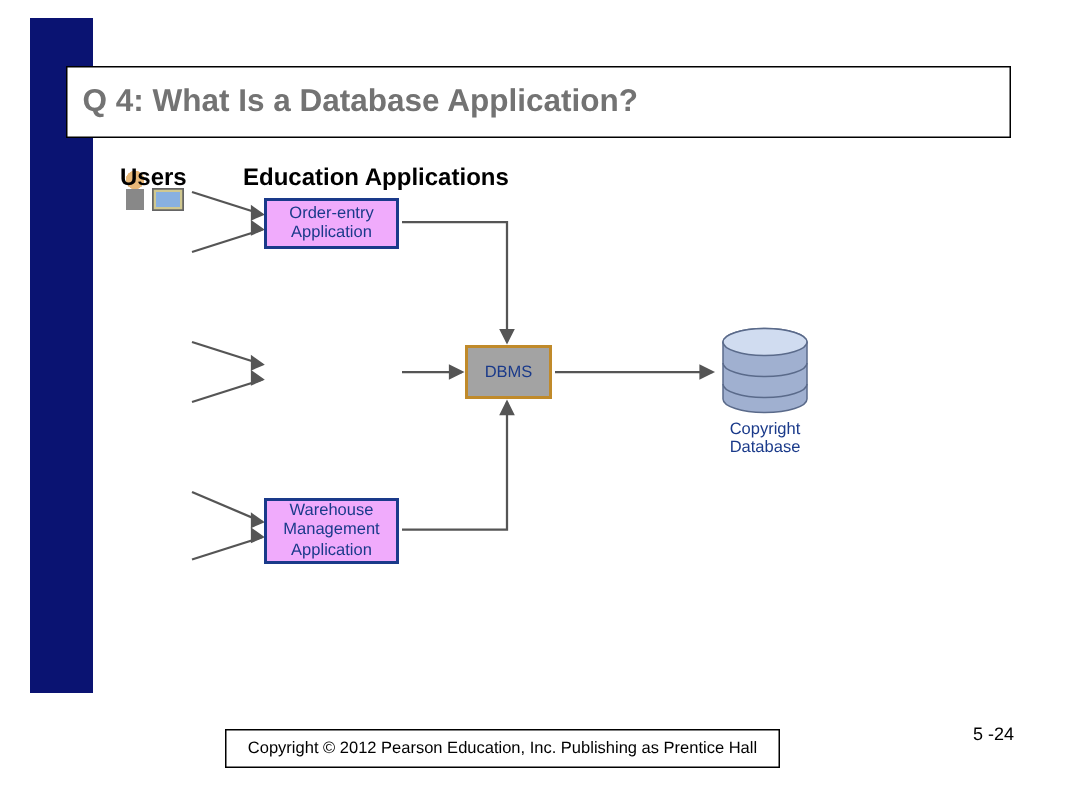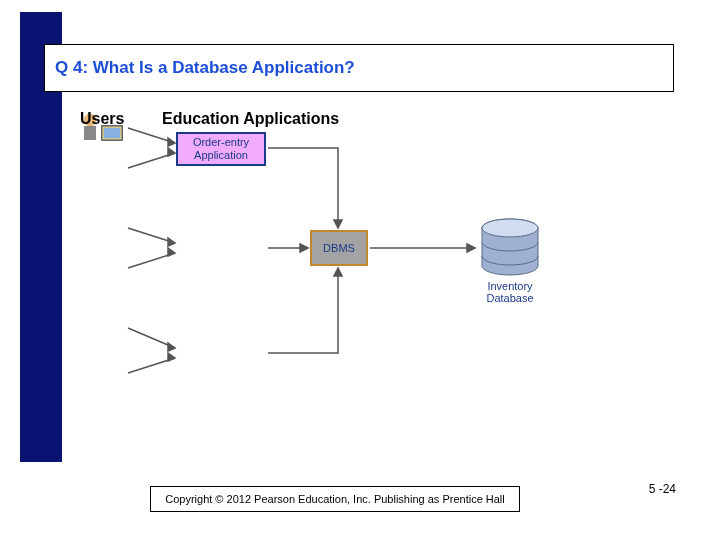--- a/index.html
+++ b/index.html
@@ -26,23 +26,23 @@
     width: 630px;
     height: 48px;
     border: 1.5px solid #000;
     background: #fff;
     display: flex;
     align-items: center;
     padding-left: 10px;
     z-index: 2;
   }
   .title-text {
-    font-size: 17px;
+    font-size: 21px;
     font-weight: bold;
-    color: #1d4ed8;
+    color: #737373;
   }
   .diagram {
     position: absolute;
     left: 80px;
     top: 110px;
     width: 560px;
     height: 340px;
   }
   .user-icon {
     position: absolute;
@@ -205,36 +205,39 @@
     <svg viewBox="0 0 46 40">
         <rect x="22" y="16" width="20" height="14" fill="#d0c890" stroke="#666"></rect>
         <rect x="24" y="18" width="16" height="10" fill="#88b0e0"></rect>
         <circle cx="10" cy="10" r="6" fill="#e8b878"></circle>
         <rect x="4" y="16" width="12" height="14" fill="#888"></rect>
       </svg>
   </div>
 
   <div class="app-box" style="left:96px;top:22px;height:34px">
     <span>Order-entry Application</span>
+  </div>
+  <div class="app-box" style="left:96px;top:222px;height:44px">
+    <span>Warehouse Management Application</span>
   </div>
 
   <div class="dbms-box" style="left:230px;top:120px">
     <span>DBMS</span>
   </div>
 
   <div class="db-cylinder" style="left:398px;top:108px">
     <svg viewBox="0 0 64 60">
       <ellipse cx="32" cy="10" rx="28" ry="9" fill="#b8c8e0" stroke="#5a6a8a"></ellipse>
       <path d="M4 10 L4 48 A28 9 0 0 0 60 48 L60 10" fill="#a0b0d0" stroke="#5a6a8a"></path>
       <ellipse cx="32" cy="10" rx="28" ry="9" fill="#d0dcf0" stroke="#5a6a8a"></ellipse>
       <path d="M4 24 A28 9 0 0 0 60 24" fill="none" stroke="#5a6a8a"></path>
       <path d="M4 38 A28 9 0 0 0 60 38" fill="none" stroke="#5a6a8a"></path>
     </svg>
   </div>
-  <div class="db-label" style="left:395px;top:170px">Inventory Database</div>
+  <div class="db-label" style="left:395px;top:170px">Copyright Database</div>
 
   <div class="col-label" style="left:0;top:300">Users</div>
   <div class="col-label" style="left:82px;top:300">Education Applications</div>
 </div>
 
 <div class="copyright-box">
   <span>Copyright © 2012 Pearson Education, Inc. Publishing as Prentice Hall</span>
 </div>
 <div class="page-num">5 -24</div>
 

